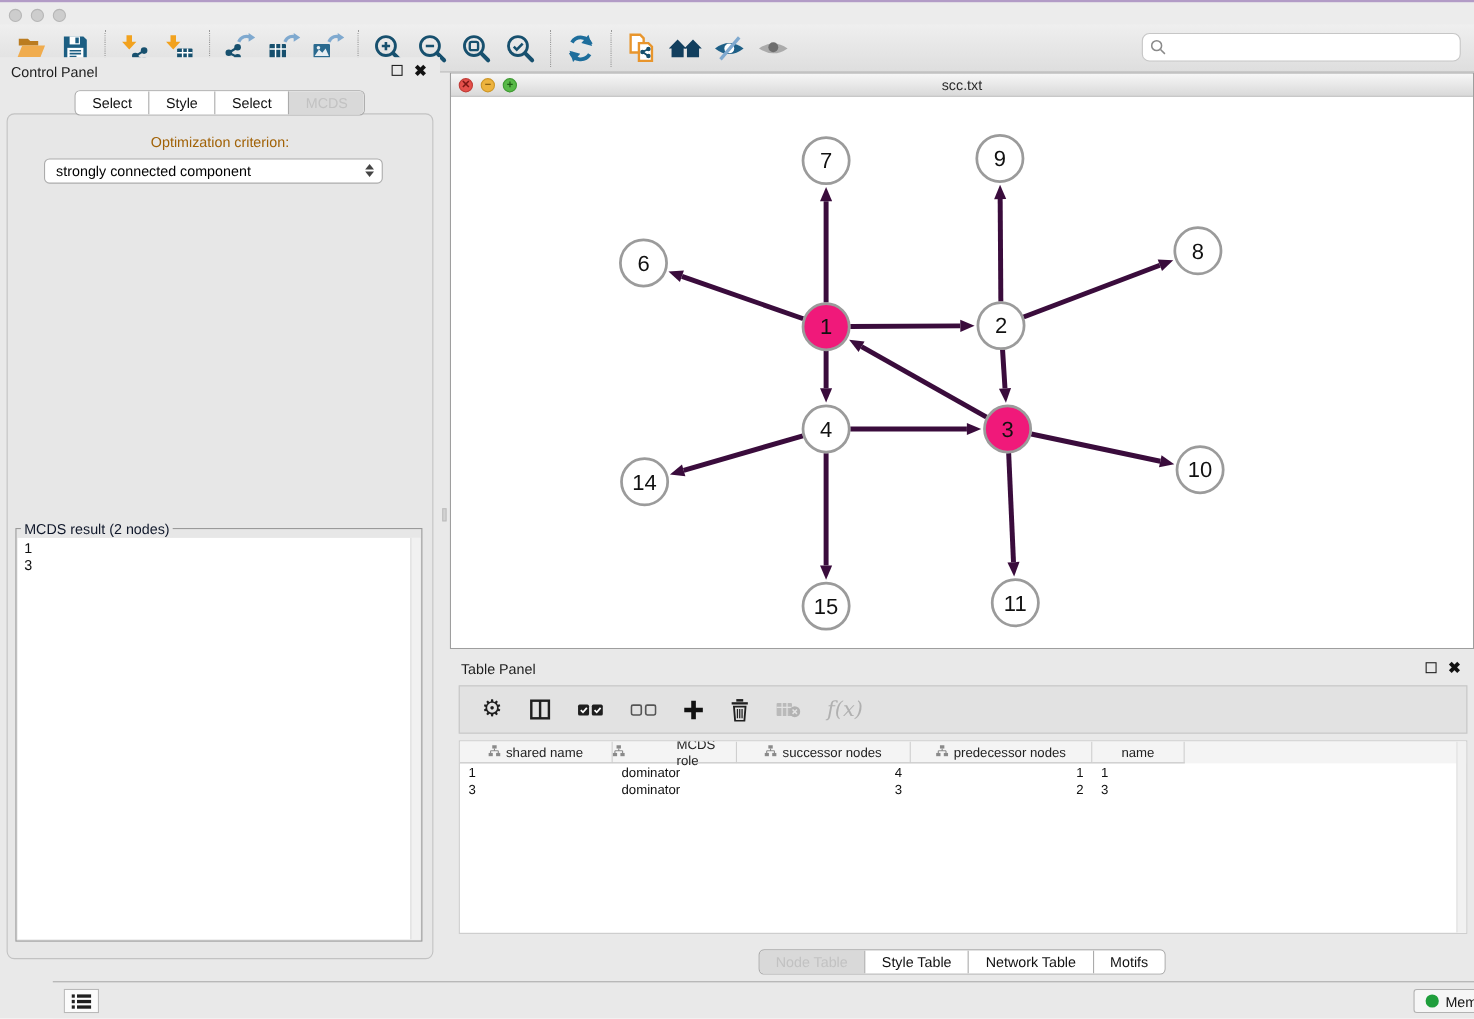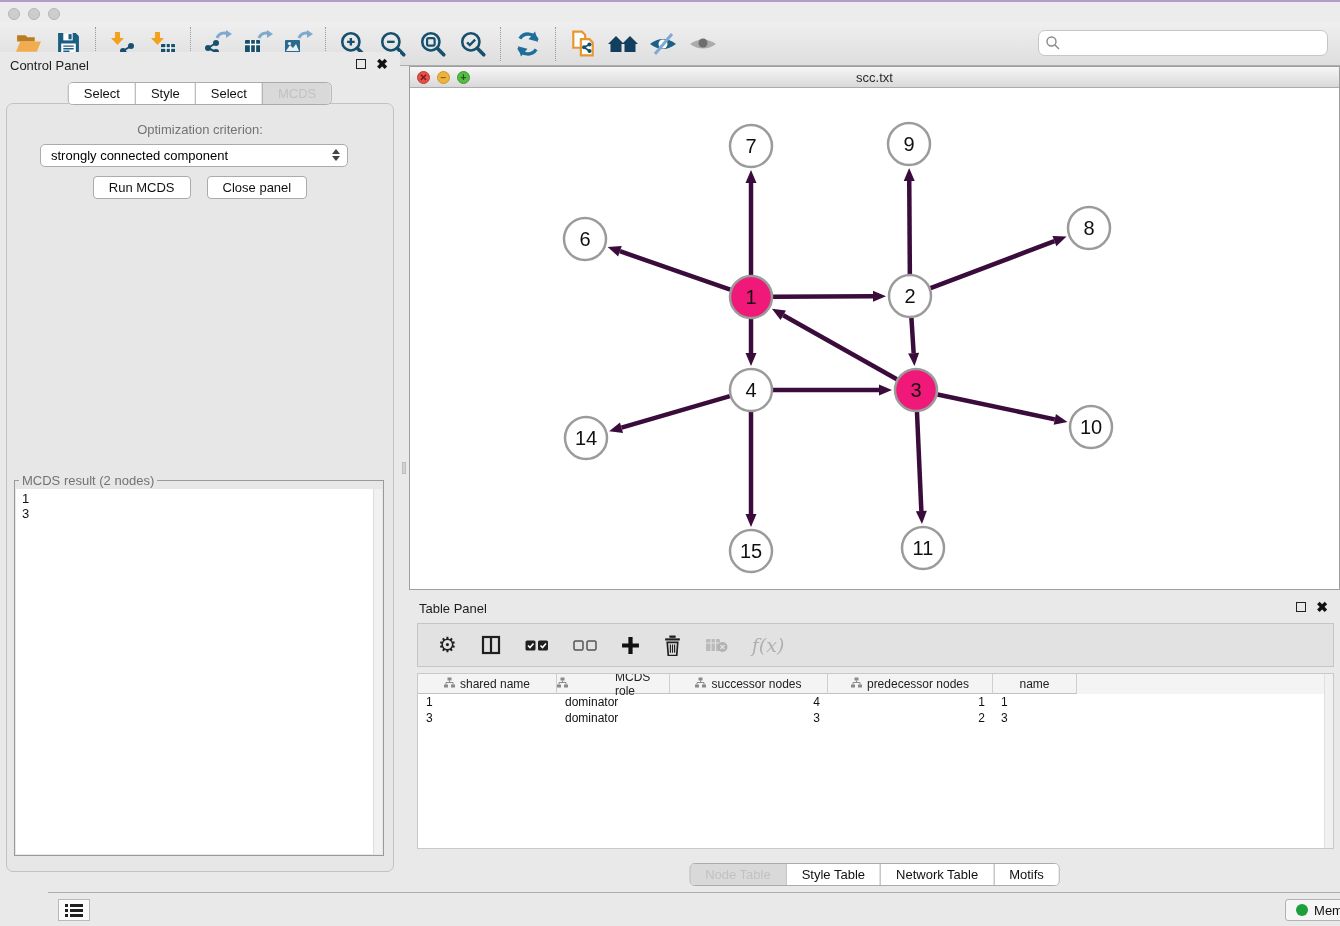--- a/index.html
+++ b/index.html
@@ -28,32 +28,32 @@
   .panel-head-title { left:10px; top:6px; font-size:13px; color:#1d1d1d; }
   .panel-head-icons { top:7px; right:12px; display:flex; gap:10px; align-items:center; }
   .float-ic { width:10px; height:10px; border:1.5px solid #222; display:inline-block; }
   .close-ic { font-size:14px; font-weight:bold; color:#111; line-height:10px; }
   .seg-tabs { display:inline-flex; border:1px solid #ABABAB; border-radius:5px; background:#fff; overflow:hidden; }
   #cp-tabs { left:50%; top:30px; transform:translateX(-50%); }
   .seg-tab { padding:3px 15px; font-size:13px; color:#111; background:#fff; white-space:nowrap; }
   .seg-tab + .seg-tab { border-left:1px solid #ABABAB; }
   .seg-active { background:#D9D9D9; color:#C2C2C2; }
   .cp-box { left:6px; right:6px; top:51px; bottom:6px; border:1px solid #C2C2C2; border-radius:7px; background:#E7E7E7; }
-  .opt-label { left:0; top:70px; width:100%; text-align:center; font-size:13px; color:#737373; }
+  .opt-label { left:0; top:70px; width:100%; text-align:center; font-size:13px; color:#a16207; }
   .cp-select { left:40px; top:92px; width:308px; height:23px; background:#fff; border:1px solid #ABABAB; border-radius:5px;
                display:flex; align-items:center; padding:0 22px 0 10px; font-size:13px; }
   .stepper { position:absolute; right:7px; top:4px; display:flex; flex-direction:column; gap:2px; }
   .stepper i { display:block; width:0; height:0; border-left:4px solid transparent; border-right:4px solid transparent; }
   .stepper .up { border-bottom:5px solid #444; }
   .stepper .dn { border-top:5px solid #444; }
   .cp-buttons { left:0; top:124px; width:100%; display:flex; justify-content:center; gap:16px; }
   .btn { background:#fff; border:1px solid #ABABAB; border-radius:4px; font-size:13px; padding:3px 15px;
          font-family:"Liberation Sans",sans-serif; color:#111; }
   .mcds-fieldset { left:14px; right:16px; top:428px; bottom:22px; border:1px solid #9A9A9A; }
-  .mcds-legend { position:absolute; top:-8px; left:4px; background:#E7E7E7; padding:0 3px; font-size:13px; color:#737373; }
+  .mcds-legend { position:absolute; top:-8px; left:4px; background:#E7E7E7; padding:0 3px; font-size:13px; color:#0f172a; }
   .mcds-text { position:absolute; left:1px; right:1px; top:8px; bottom:1px; background:#fff; font-size:13px;
                padding:2px 6px; white-space:pre; color:#111; overflow:hidden; }
   .mcds-scroll { position:absolute; right:1px; top:8px; bottom:1px; width:9px; background:#F1F1F1; border-left:1px solid #DDD; }
 
   
   .v-divider { left:400px; top:66px; width:9px; height:826px; background:#E9E9E9; }
   .v-grip { position:absolute; left:2px; top:396px; width:4px; height:12px; background:#D2D2D2; border:1px solid #BEBEBE; }
 
   
   .net-window { left:409px; top:66px; width:931px; height:524px; border:1px solid #9E9E9E; background:#fff; }
@@ -262,24 +262,20 @@
         <div class="seg-tab seg-active">MCDS</div>
       </div>
     <div class="opt-label abs">Optimization criterion:</div>
     <div class="cp-select abs">
       <span>strongly connected component</span>
       <span class="stepper">
           <i class="up"></i>
           <i class="dn"></i>
         </span>
     </div>
-    <div class="cp-buttons abs">
-      <button class="btn">Run MCDS</button>
-      <button class="btn">Close panel</button>
-    </div>
     <div class="mcds-fieldset abs">
       <span class="mcds-legend">MCDS result (2 nodes)</span>
       <div class="mcds-text" id="mcds-result-text">1
 3</div>
       <div class="mcds-scroll"></div>
     </div>
   </div>
 
   <div class="v-divider abs">
     <div class="v-grip"></div>

